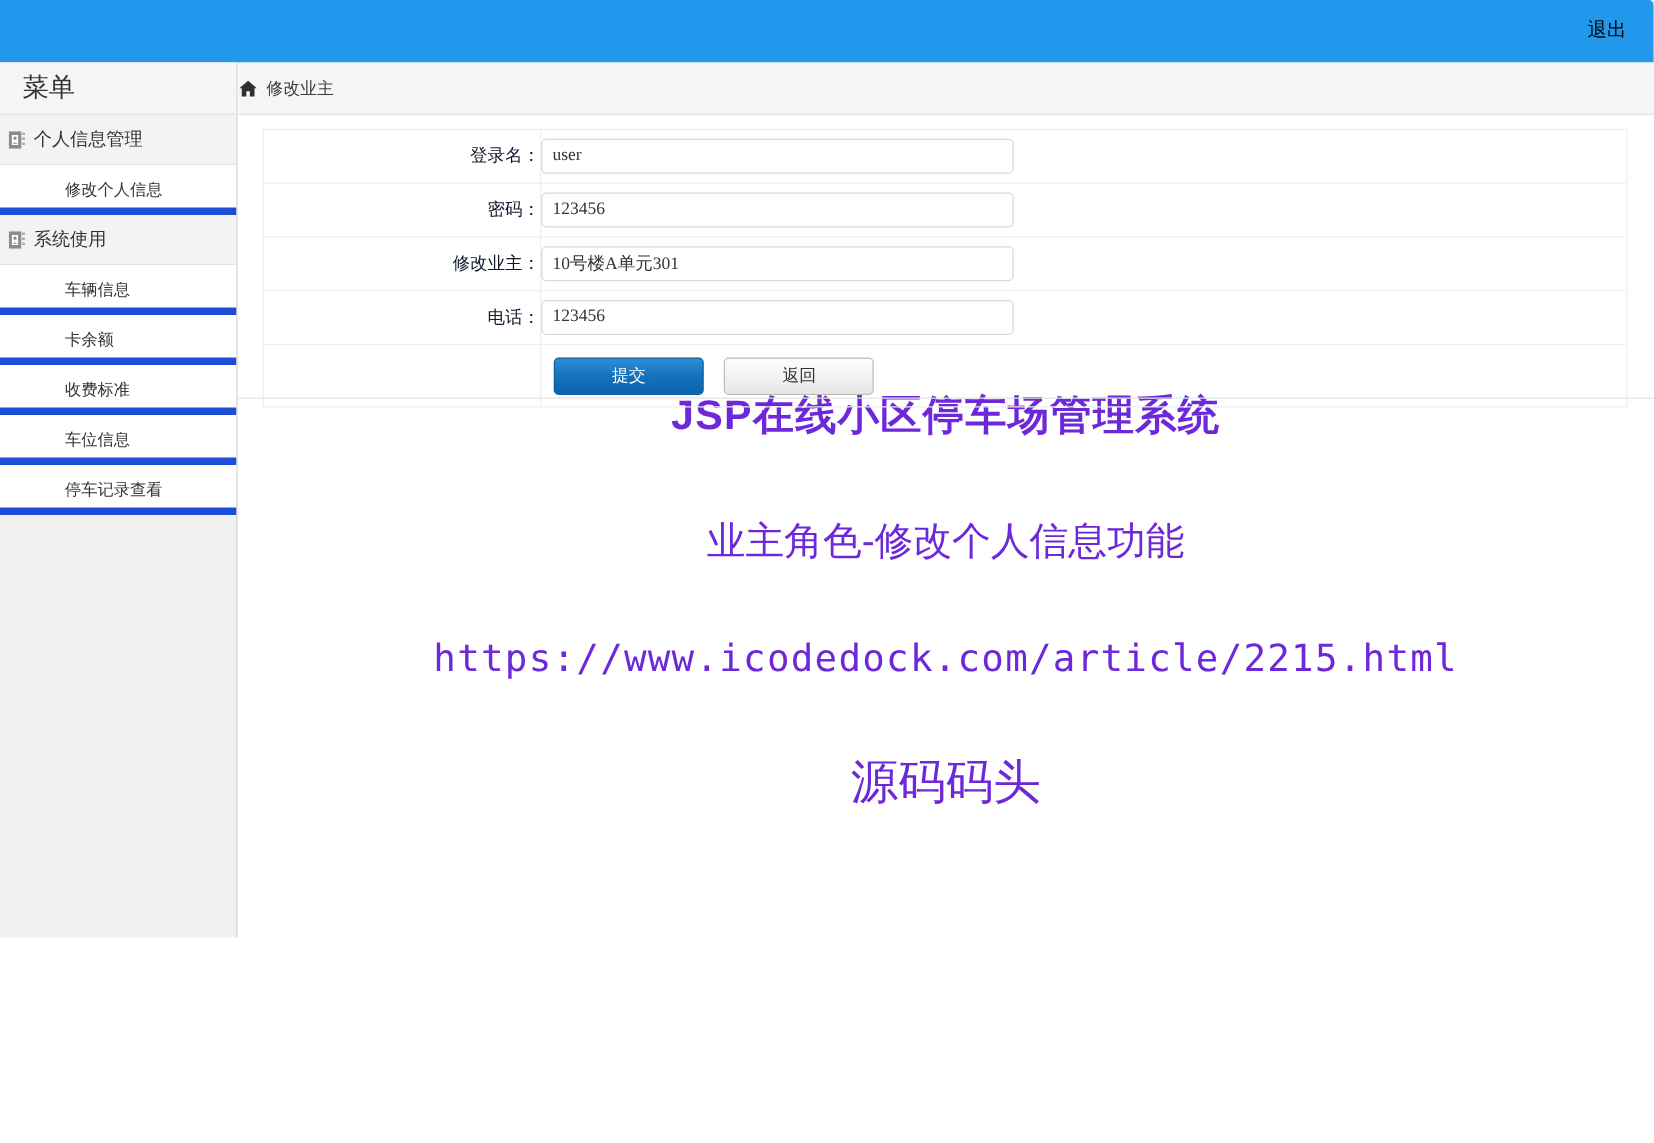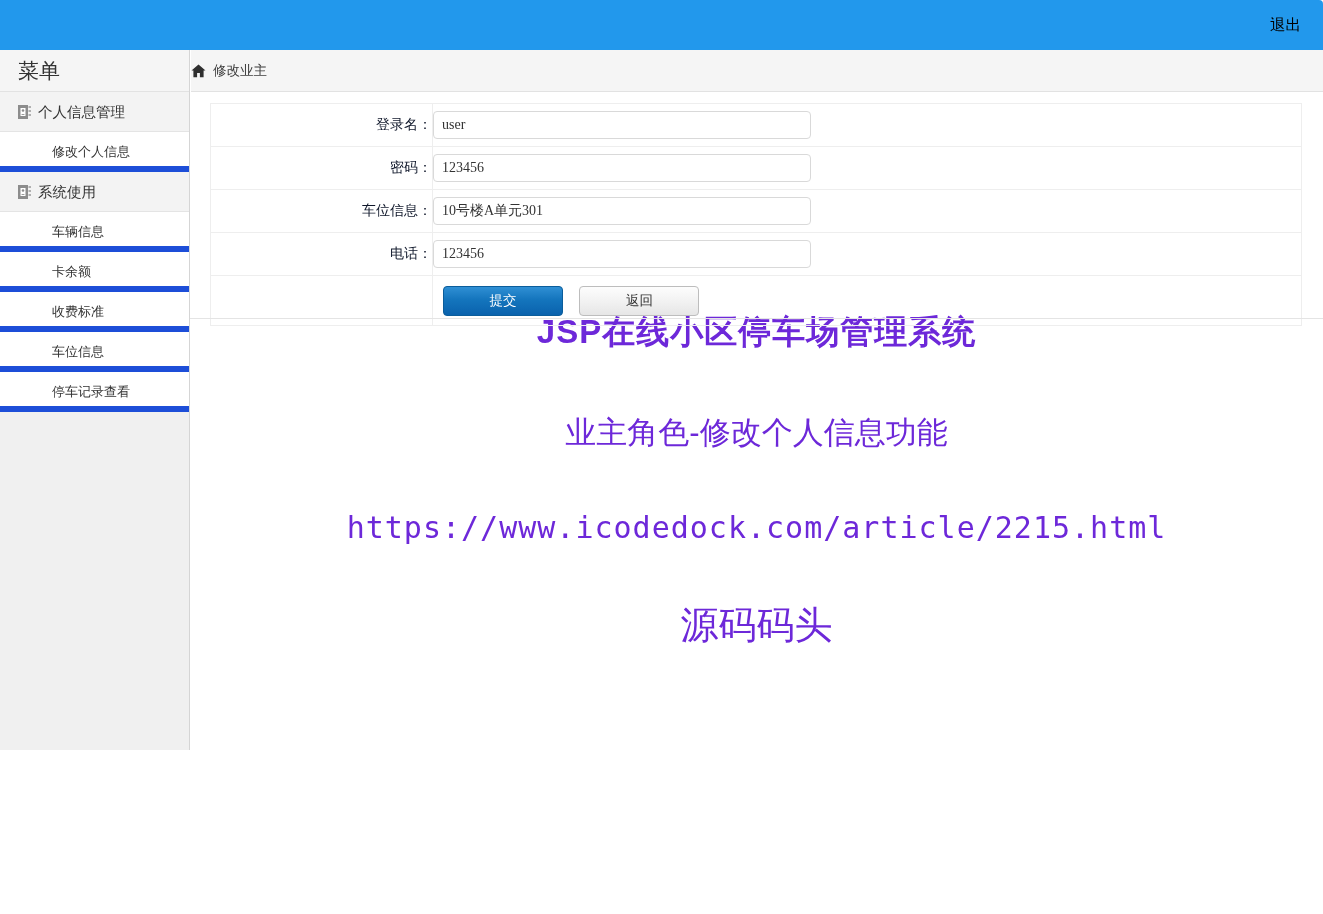--- a/index.html
+++ b/index.html
@@ -44,21 +44,21 @@
     height: 42px; line-height: 42px;
     padding-left: 18px;
     font-size: 21px; color: #333333;
     background: #f5f5f5;
     border-bottom: 1px solid #e2e2e2;
     white-space: nowrap;
   }
   .menu { list-style: none; margin: 0; padding: 0; }
   .menu-group {
     height: 40px; line-height: 40px;
-    padding-left: 18px;
+    padding-left: 7px;
     background: #f3f3f3;
     border-bottom: 1px solid #e4e4e4;
     font-size: 14.5px; color: #333333;
     white-space: nowrap; cursor: pointer;
     display: flex; align-items: center;
   }
   .book-icon {
     display: inline-block;
     width: 13px; height: 14px;
     margin-right: 7px;
@@ -259,21 +259,21 @@
           <input class="txt" type="text" value="user" style="">
         </td>
       </tr>
       <tr>
         <td class="lbl">密码：</td>
         <td class="fld">
           <input class="txt" type="text" value="123456" style="">
         </td>
       </tr>
       <tr>
-        <td class="lbl">车位信息：</td>
+        <td class="lbl">修改业主：</td>
         <td class="fld">
           <input class="txt" type="text" value="10号楼A单元301" style="">
         </td>
       </tr>
       <tr>
         <td class="lbl">电话：</td>
         <td class="fld">
           <input class="txt" type="text" value="123456" style="">
         </td>
       </tr>

